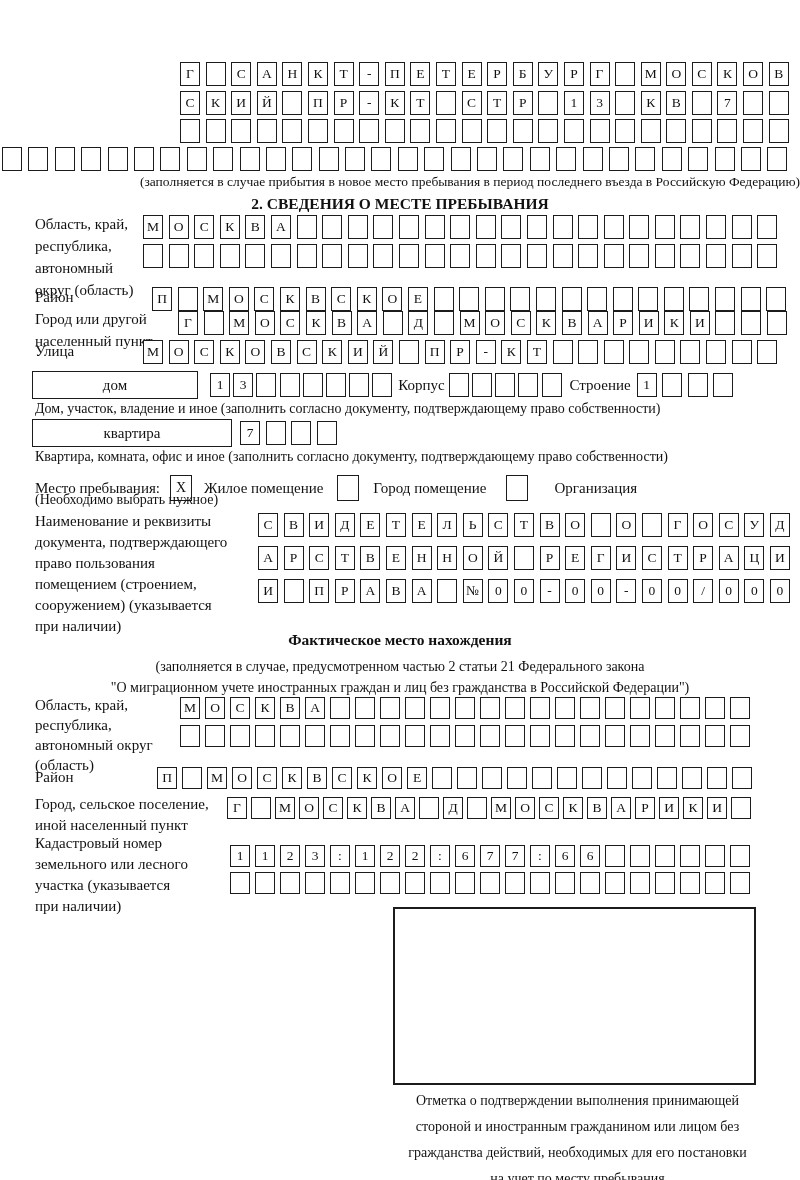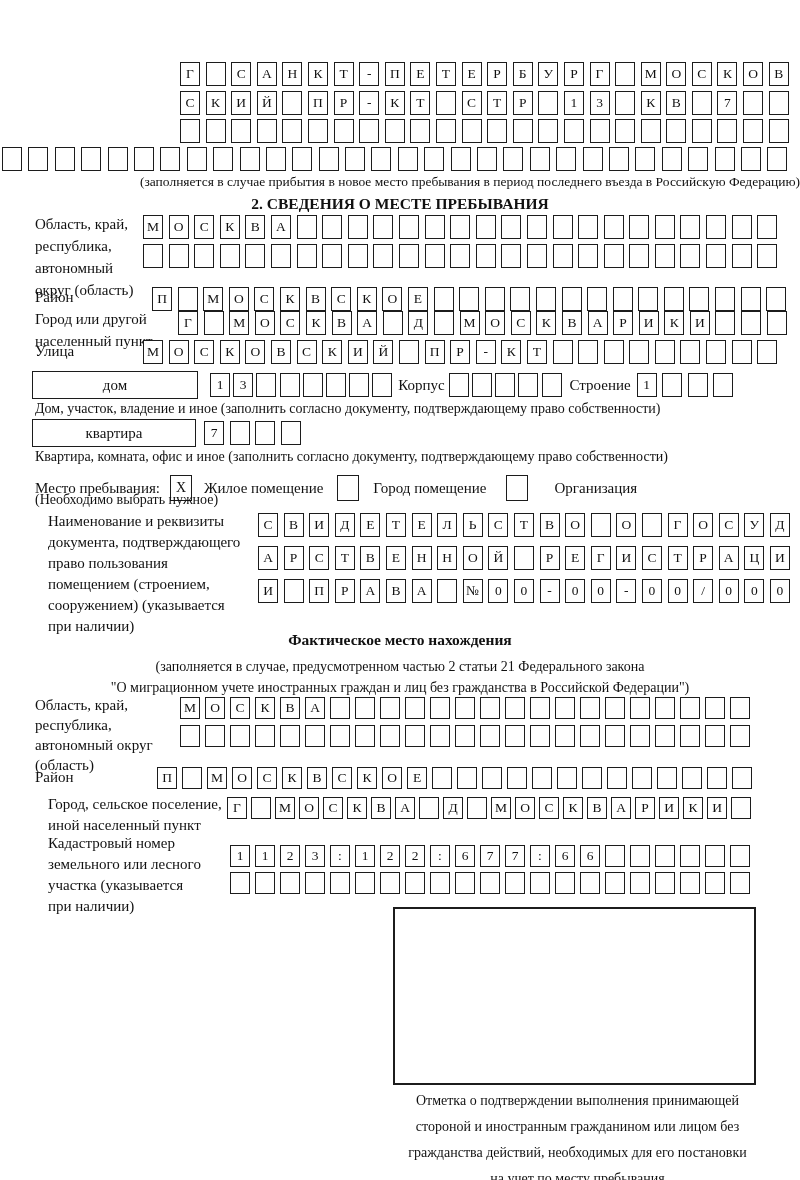--- a/index.html
+++ b/index.html
@@ -1,21 +1,21 @@
 <!DOCTYPE html>
 <html><head>
 <meta charset="utf-8">
 <style>
   html,body{margin:0;padding:0;background:#fff;}
   #page{position:relative;width:800px;height:1180px;background:#fff;color:#111;
         font-family:"Liberation Serif", "DejaVu Serif", serif;overflow:hidden;}
   .abs{position:absolute;}
   .label{font-size:15px;line-height:22px;}
   .lh20{line-height:20px;}
-  .lh21{line-height:21px;margin-left:13px;}
+  .lh21{line-height:21px;}
   .caption{font-size:13.5px;text-align:right;}
   .title{font-size:15.5px;font-weight:bold;text-align:center;}
   .cells{display:flex;gap:5.6px;}
   .cells.tight{gap:3.2px;}
   .cells.g5{gap:5px;}
   .cells.g4{gap:4px;}
   .cells.wide{gap:6.4px;}
   .cell{box-sizing:border-box;flex:none;width:20px;height:24px;border:1.5px solid #1c1c1c;
         display:flex;align-items:center;justify-content:center;font-size:13.5px;background:#fff;}
   .sm .cell{height:22px;}
@@ -331,21 +331,21 @@
     <div class="cells">
         <span class="cell">1</span>
         <span class="cell"></span>
         <span class="cell"></span>
         <span class="cell"></span>
       </div>
   </div>
   <div class="abs" style="left:35px;top:401px;font-size:14px;">Дом, участок, владение и иное (заполнить согласно документу, подтверждающему право собственности)</div>
 
   <div class="abs flex-c" style="left:32px;top:419px;">
-    <div class="wbox" style="width:164px;">квартира</div>
+    <div class="wbox" style="width:200px;">квартира</div>
     <div class="sp" style="width:8px;"></div>
     <div class="cells">
         <span class="cell">7</span>
         <span class="cell"></span>
         <span class="cell"></span>
         <span class="cell"></span>
       </div>
   </div>
   <div class="abs" style="left:35px;top:449px;font-size:14px;">Квартира, комната, офис и иное (заполнить согласно документу, подтверждающему право собственности)</div>
 

